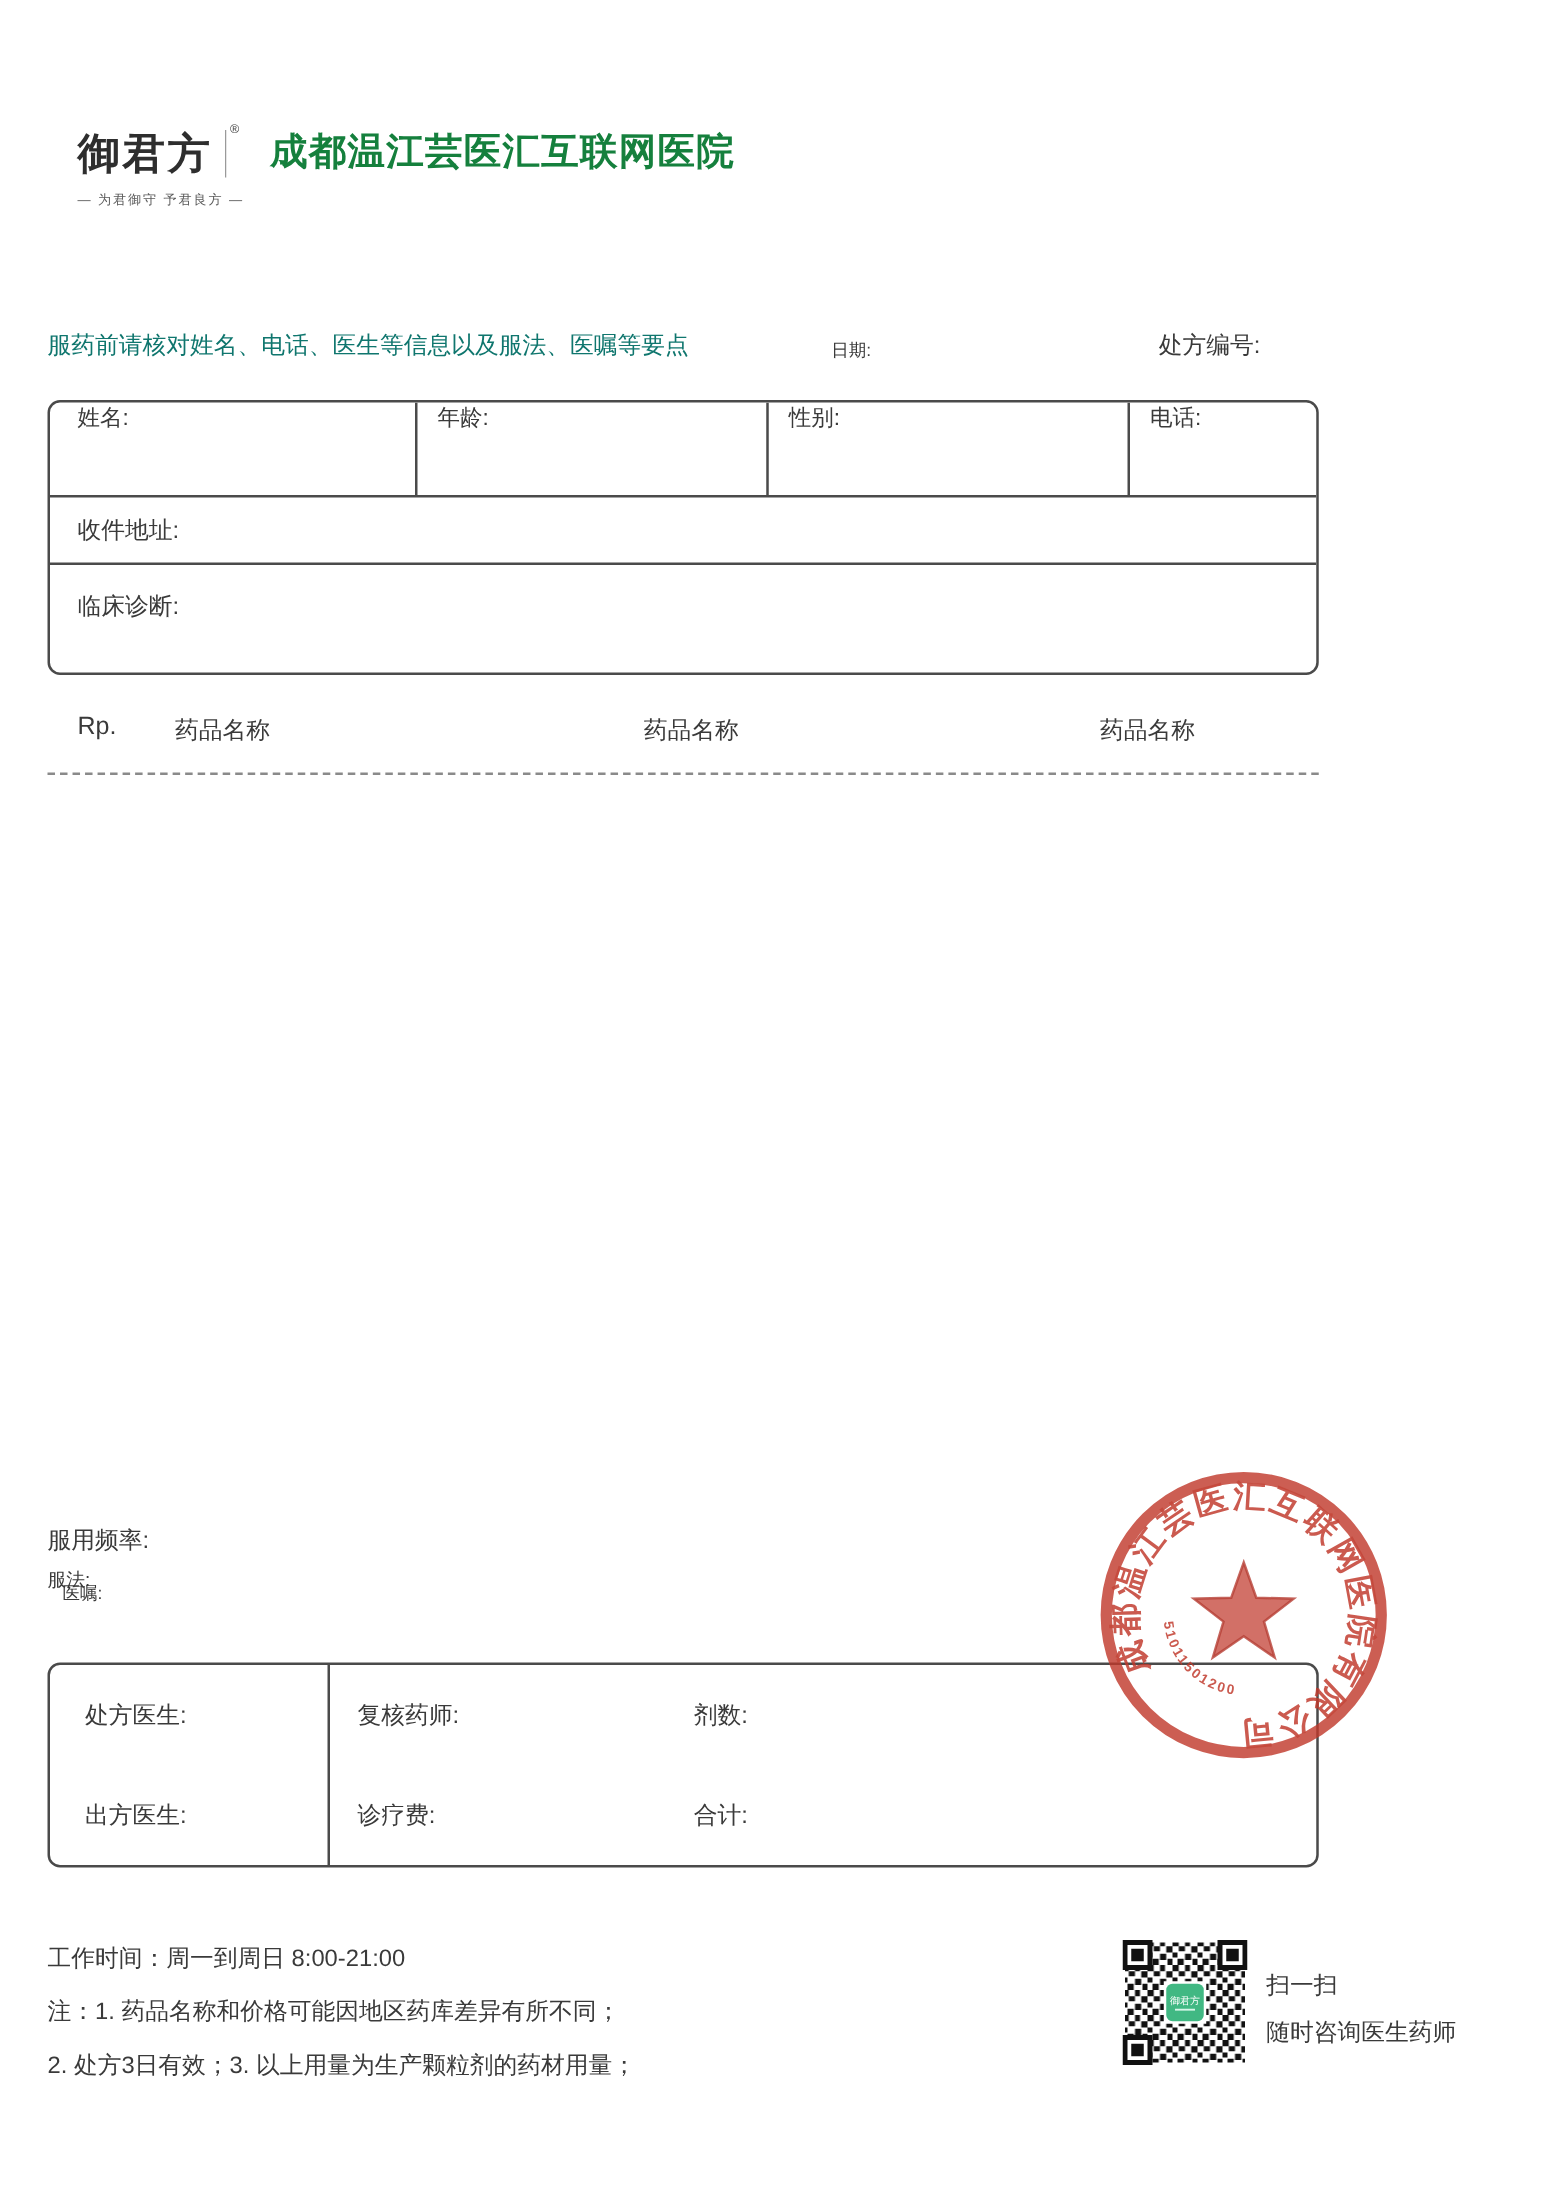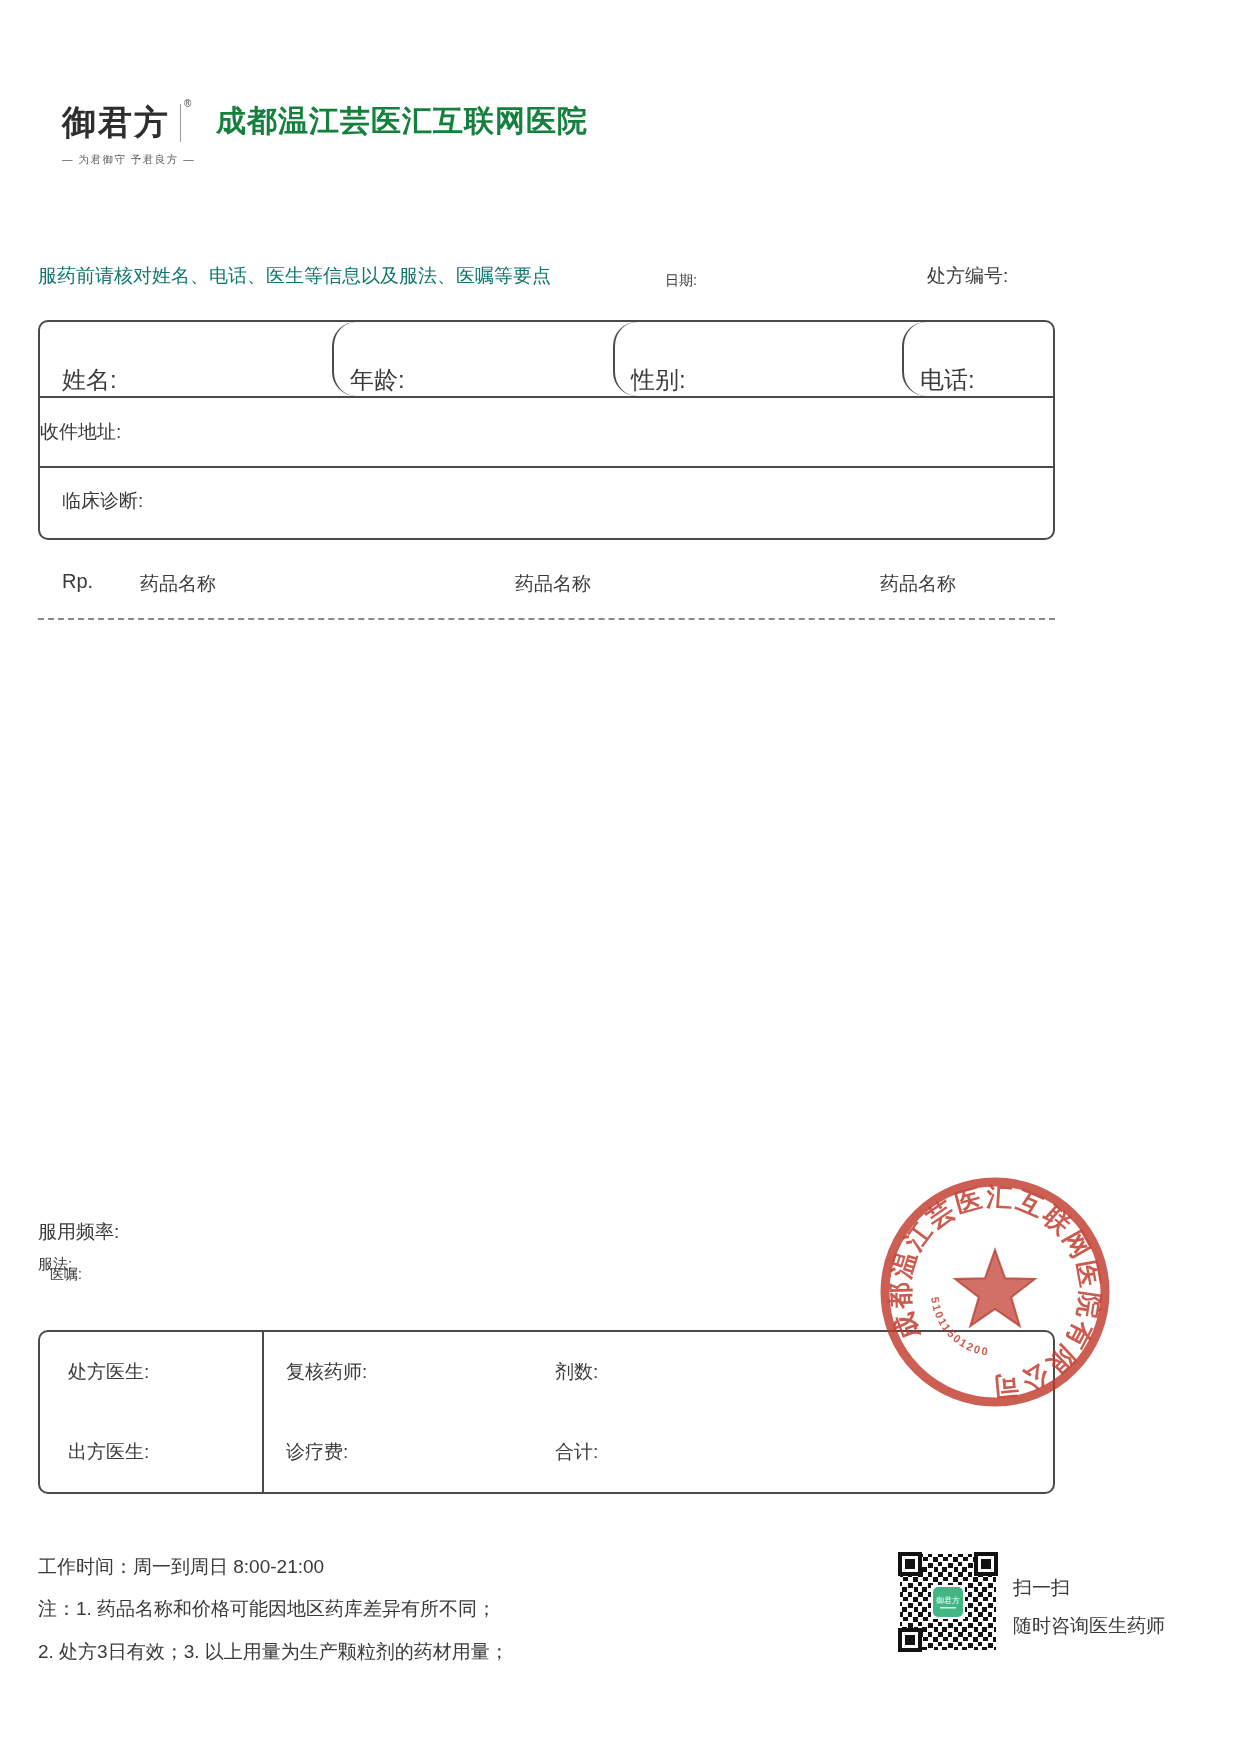--- a/index.html
+++ b/index.html
@@ -23,24 +23,24 @@
   .notice { left:38px; top:263px; font-size:19px; color:#0f766e; }
   .date-label { left:665px; top:272px; font-size:14px; }
   .rxno-label { left:927px; top:263px; font-size:19px; }
 
   
   .patient-box {
     left:38px; top:320px; width:1017px; height:220px;
     border:2px solid #4a4a4a; border-radius:10px; overflow:hidden;
   }
   .p-row1 { display:grid; grid-template-columns:292px 281px 289px 1fr; height:76px; border-bottom:2px solid #4a4a4a; }
-  .p-cell { display:flex; align-items:flex-end; padding-left:16px; font-size:24px;border-radius:24px; }
+  .p-cell { display:flex; align-items:flex-start; padding-left:16px; font-size:18px; }
   .p-cell:first-child { padding-left:22px; }
   .p-cell + .p-cell { border-left:2px solid #4a4a4a; }
-  .p-row2 { display:flex; align-items:center; height:70px; border-bottom:2px solid #4a4a4a; font-size:19px; }
+  .p-row2 { display:flex; align-items:center; height:54px; border-bottom:2px solid #4a4a4a; padding-left:22px; font-size:19px; }
   .p-row3 { display:flex; align-items:center; height:66px; padding-left:22px; font-size:19px; }
 
   
   .rp-row { left:38px; top:568px; width:1017px; height:30px; }
   .rp-label { position:absolute; left:24px; top:2px; font-size:20px; }
   .drug-col-1 { position:absolute; left:102px; top:3px; font-size:19px; }
   .drug-col-2 { position:absolute; left:477px; top:3px; font-size:19px; }
   .drug-col-3 { position:absolute; left:842px; top:3px; font-size:19px; }
   .dash-line { left:38px; top:618px; width:1017px; height:0; border-top:2px dashed #8a8a8a; }
 

